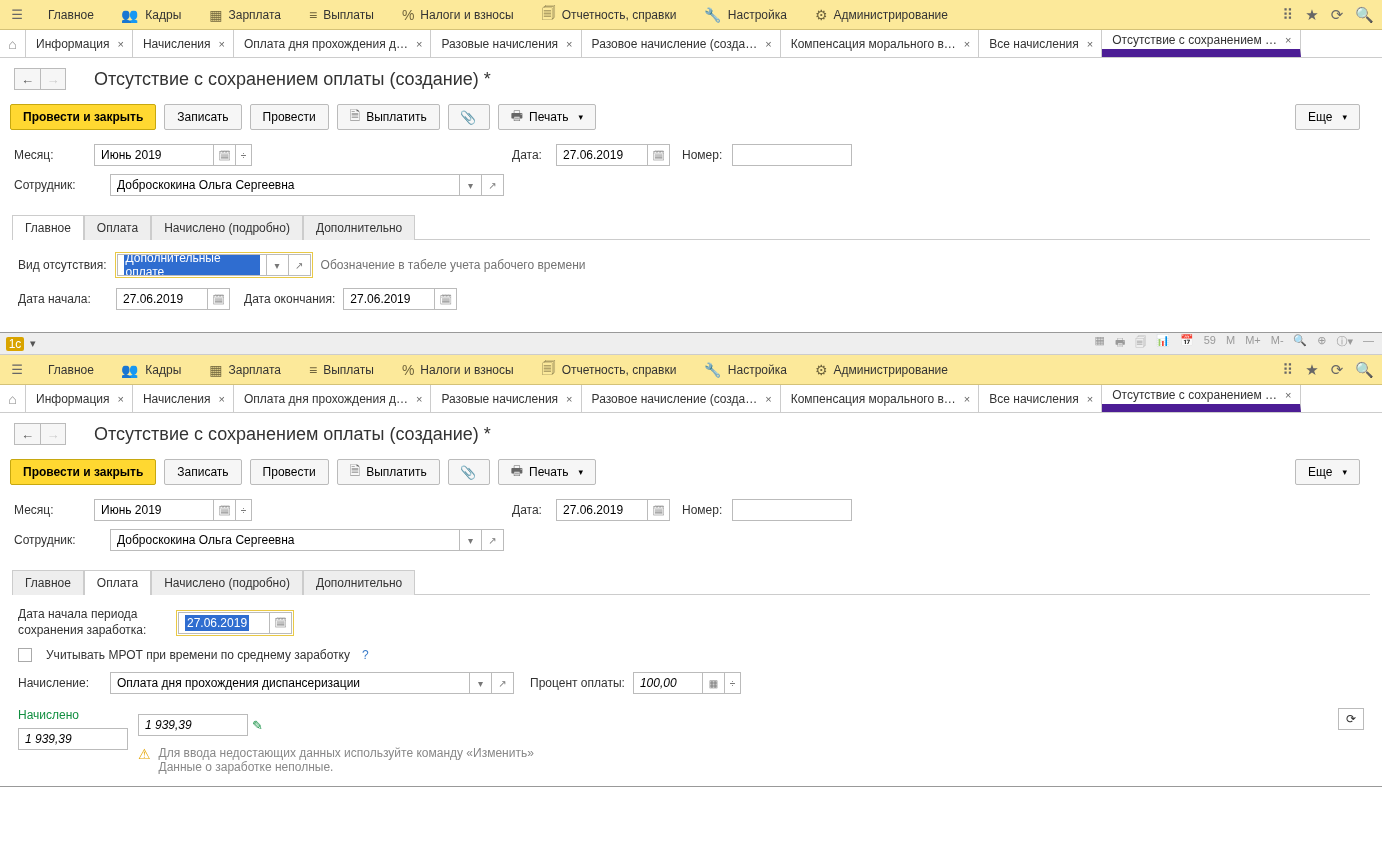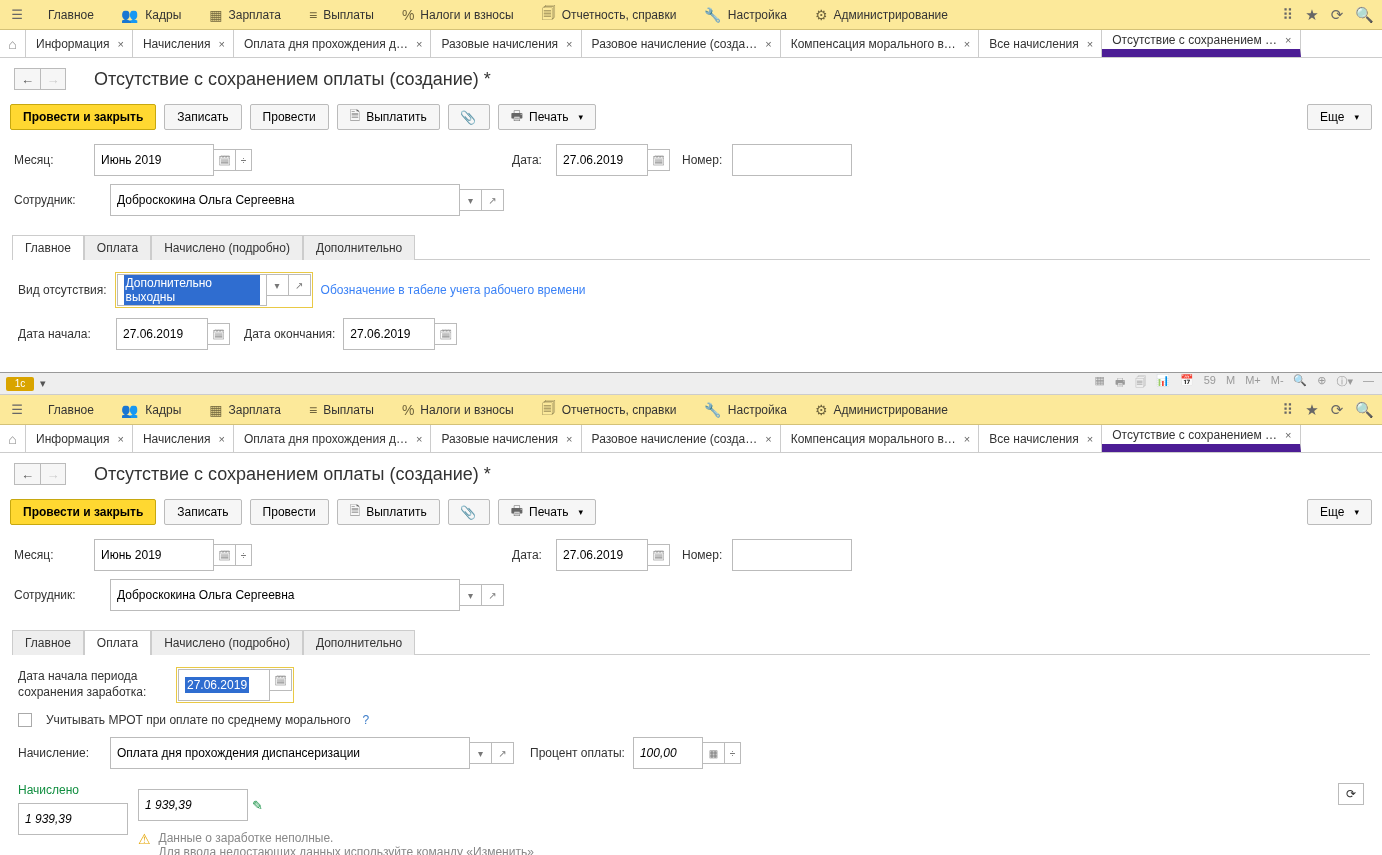--- a/index.html
+++ b/index.html
@@ -22,60 +22,60 @@
   .doc-tab .close { margin-left: 8px; color: #666; font-size:11px;}
   .doc-tab.active { border-bottom: 8px solid #4c1d95; }
   
   
   .navrow { display:flex; align-items:center; padding: 10px 14px 10px 14px; }
   .nav-btn { border:1px solid #bbb; background:#f6f6f6; width:26px; height:22px; display:inline-flex; align-items:center; justify-content:center; color:#555; font-size:13px;}
   .nav-btn.left { border-right:none;}
   .page-title { font-size: 18px; color:#333; margin-left: 28px; }
   
   
-  .toolbar { display:flex; align-items:center; gap:8px; padding: 4px 10px 10px 10px; }
+  .toolbar { display:flex; align-items:center; gap:8px; padding: 4px 22px 10px 10px; }
   .btn { border:1px solid #bbb; background:#f6f6f6; padding: 4px 12px; height:26px; display:inline-flex; align-items:center; gap:6px; font-size:12px; cursor:pointer; border-radius:2px;}
   .btn.primary { background: #ffd831; border-color:#c7a810; font-weight:bold;}
   .btn .caret { font-size:9px; margin-left:4px;}
   .btn .icon { font-size:13px; color:#666;}
   .toolbar .spacer { flex:1; }
   
   
   .form-area { padding: 4px 14px; }
   .form-row { display:flex; align-items:center; margin-bottom:8px; }
   .form-row > label { width: 80px; color:#333; }
   .form-row > label.wide { width: 96px; }
-  .txt-input { border:1px solid #bbb; height:32px; padding: 2px 6px; font-size:12px; background:#fff;}
+  .txt-input { border:1px solid #bbb; height:22px; padding: 2px 6px; font-size:12px; background:#fff;}
   .addon { border:1px solid #bbb; border-left:none; width:22px; height:22px; display:inline-flex; align-items:center; justify-content:center; background:#fff; font-size:10px; color:#777;}
   .addon.split { width:16px; }
   
   
   .inner-tabs { display:flex; border-bottom:1px solid #ccc; margin: 6px 12px 0 12px; }
   .inner-tab { border:1px solid #ccc; border-bottom:none; margin-right:0; padding: 5px 12px; background:#eee; position:relative; top:1px; cursor:pointer;}
   .inner-tab.active { background:#fff; }
   
   .tab-content { padding: 12px 18px; }
   .row-line { display:flex; align-items:center; margin-bottom:10px; gap:8px;}
   .input-group { display:flex; align-items:center; }
   .highlight-box { border:1px solid #e9c945; padding:1px; display:inline-flex; }
   .selected-text { background:#2f6dd0; color:#fff; padding:1px 2px;}
-  .hint { color:#3b82f6; font-size:12px;}
+  .hint { color:#737373; font-size:12px;}
   
   
   .two-col-label { width:150px; line-height:1.3; }
   .green-head { color:#118e40; font-size:12px;}
   .pencil { color:#118e40; margin-left:4px; font-size:13px;}
   .refresh-btn { border:1px solid #bbb; width:26px; height:22px; display:inline-flex; align-items:center; justify-content:center; background:#fff; font-size:12px;}
   .warn-row { display:flex; gap:8px; margin-top:10px; color:#888; }
   .warn-row .waricon { color:#e4a400; font-size:14px;}
   .question { color:#3b7cc9;}
   
   
   .app-titlebar { background:#eeeeee; height:22px; display:flex; align-items:center; padding:0 6px; gap:6px; font-size:11px; color:#555; border-bottom:1px solid #ccc;}
-  .app-titlebar .logo { width:28px; height:14px; background:#d9a400; border-radius:2px; font-size:10px; color:#fff; display:inline-flex;align-items:center;justify-content:center;}
+  .app-titlebar .logo { width:18px; height:14px; background:#d9a400; border-radius:2px; font-size:12px; color:#fff; display:inline-flex;align-items:center;justify-content:center;}
   .app-titlebar .tb-right { margin-left:auto; display:flex; gap:6px; color:#999; font-size:11px;}
   .app-titlebar .tb-right span { padding:0 2px;}
   .checkbox { width:14px; height:14px; border:1px solid #aaa; display:inline-block; vertical-align:middle;}
   .right-align { font-style:italic;}
 </style>
 </head>
 <body>
 
 <div class="app-block">
 
@@ -216,21 +216,21 @@
     <div class="inner-tab">Оплата</div>
     <div class="inner-tab">Начислено (подробно)</div>
     <div class="inner-tab">Дополнительно</div>
   </div>
 
   <div class="tab-content">
     <div class="row-line">
       <span>Вид отсутствия:</span>
       <span class="highlight-box">
         <span class="txt-input" style="width:150px; border:1px solid #bbb; display:inline-flex; align-items:center; overflow:hidden;">
-          <span class="selected-text">Дополнительно выходны</span>
+          <span class="selected-text">Дополнительные оплате</span>
         </span>
         <span class="addon">▾</span>
         <span class="addon">↗</span>
       </span>
       <span class="hint">Обозначение в табеле учета рабочего времени</span>
     </div>
     <div class="row-line">
       <span style="width:90px;">Дата начала:</span>
       <div class="input-group">
         <input class="txt-input" style="width: 92px;" value="27.06.2019">
@@ -411,21 +411,21 @@
       <span class="highlight-box">
         <span class="txt-input" style="width:92px; display:inline-flex; align-items:center;">
           <span class="selected-text">27.06.2019</span>
         </span>
         <span class="addon">🗓</span>
       </span>
     </div>
 
     <div class="row-line">
       <span class="checkbox"></span>
-      <span style="margin-left:6px;">Учитывать МРОТ при оплате по среднему морального</span>
+      <span style="margin-left:6px;">Учитывать МРОТ при времени по среднему заработку</span>
       <span class="question" style="margin-left:4px;">?</span>
     </div>
 
     <div class="row-line">
       <span style="width:84px;">Начисление:</span>
       <div class="input-group">
         <input class="txt-input" style="width: 360px;" value="Оплата дня прохождения диспансеризации">
         <span class="addon">▾</span>
         <span class="addon">↗</span>
       </div>
@@ -443,22 +443,22 @@
         <input class="txt-input right-align" style="width: 110px; margin-top: 6px;" value="1 939,39">
       </div>
       <div style="width:420px;">
         <div style="display:flex; align-items:center; margin-top:6px;">
           <input class="txt-input right-align" style="width: 110px;" value="1 939,39">
           <span class="pencil">✎</span>
         </div>
         <div class="warn-row">
           <span class="waricon">⚠</span>
           <div>
+            <div>Для ввода недостающих данных используйте команду «Изменить»</div>
             <div>Данные о заработке неполные.</div>
-            <div>Для ввода недостающих данных используйте команду «Изменить»</div>
           </div>
         </div>
       </div>
       <div style="margin-left:auto;">
         <span class="refresh-btn">⟳</span>
       </div>
     </div>
   </div>
 </div>
 

